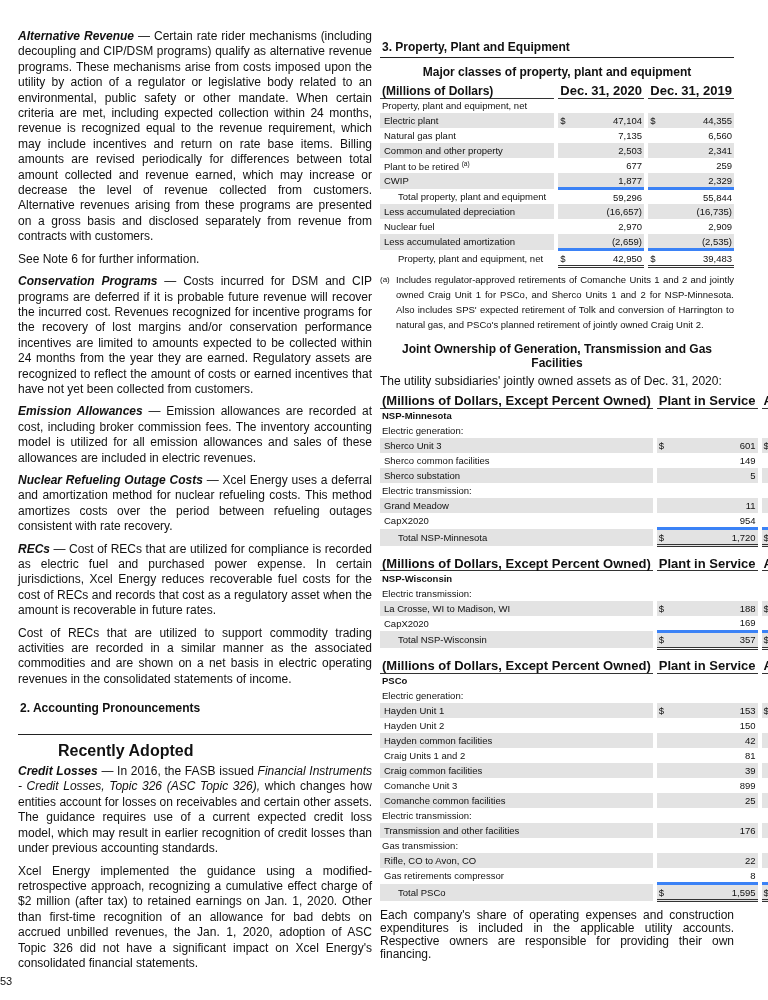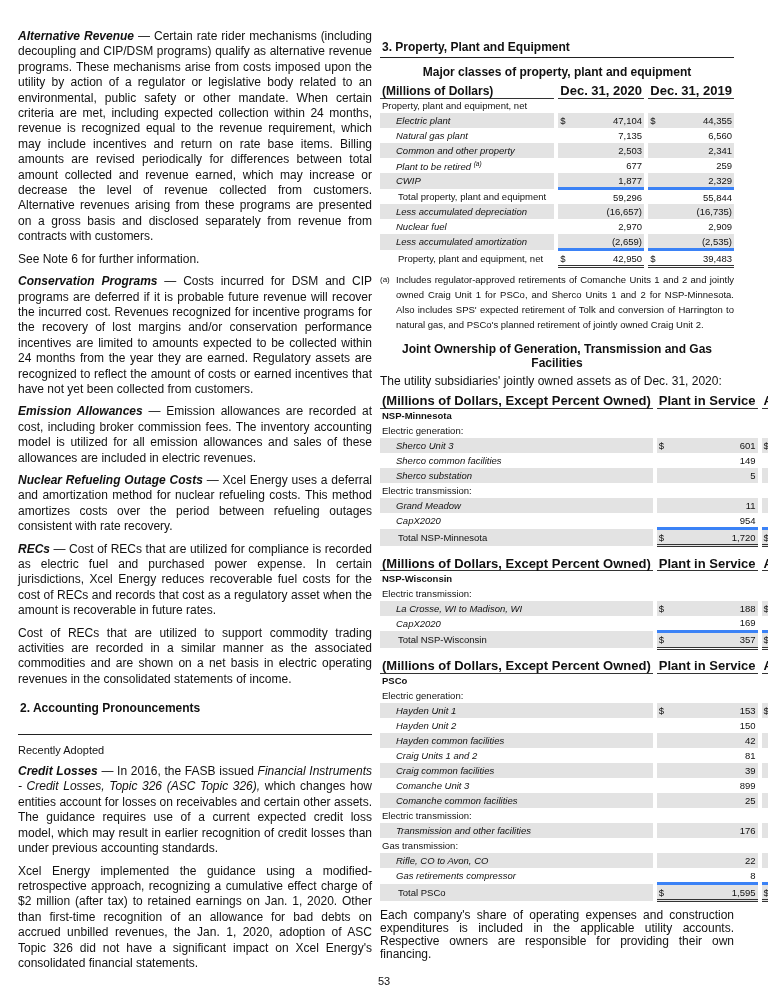--- a/index.html
+++ b/index.html
@@ -1,43 +1,43 @@
 <!DOCTYPE html>
 <html><head>
 <meta charset="utf-8">
 <style>
   * { box-sizing: border-box; margin: 0; padding: 0; }
   body { width: 768px; height: 1000px; background: #fff; color: #111; font-family: "Liberation Sans", sans-serif; position: relative; overflow: hidden; }
   .col-left { position: absolute; left: 18px; top: 29px; width: 354px; font-size: 12px; line-height: 15.4px; }
   .col-left p { text-align: justify; margin-bottom: 7px; }
   .col-left b.lead { font-weight: bold; font-style: italic; }
   .sec-title { font-weight: bold; font-size: 12px; border-bottom: 1.5px solid #222; padding: 4px 0 17px 2px; margin-top: 10px; margin-bottom: 8px; }
-  .sub-title { font-weight: normal; font-size: 11px; margin-bottom: 6px; }
+  .sub-title { font-weight: bold; font-size: 16px; margin-bottom: 6px; margin-left: 40px; }
   .col-right { position: absolute; left: 380px; top: 30px; width: 354px; font-size: 12px; margin-top: 8px; }
   .r-sec { font-weight: bold; font-size: 12px; border-bottom: 1.5px solid #222; padding: 2px 0 3px 2px; }
   .r-sub { font-weight: bold; font-size: 12px; margin: 7px 0 4px 0; text-align: center; }
   table { border-collapse: collapse; width: 100%; font-size: 9.5px; }
   td, th { padding: 1.5px 2px; height: 15px; white-space: nowrap; }
   tr.g td { background: #e3e3e3; }
   th { font-weight: bold; vertical-align: bottom; text-align: center; font-size: 13px; line-height: 10px; }
   th.l { text-align: left; }
   .hl { border-bottom: 1.5px solid #333; }
   .num { text-align: right; }
   .dol { text-align: left; width: 10px; }
-  .ind1 { padding-left: 16px; font-style: italic; }
+  .ind1 { padding-left: 4px; }
   .ind2 { padding-left: 18px; }
   .bold { font-weight: bold; }
   .ul { border-bottom: 3px solid #3b82f6; text-align: right; }
   .dl { border-bottom: 3px double #333; }
   .gap { width: 6px; background: #fff !important; }
   .fn { display: flex; font-size: 9.5px; line-height: 15px; margin-top: 4px; text-align: justify; }
   .fn .mk { width: 16px; flex: none; font-size: 8px; }
   .intro { font-size: 12px; margin-bottom: 5px; }
   .pbar { font-size: 12px; line-height: 13px; text-align: justify; margin-top: 7px; }
-  .pageno { position: absolute; left: 0; width: 768px; top: 975px; text-align: center; font-size: 11px; }
+  .pageno { position: absolute; left: 0; width: 768px; top: 975px; font-size: 11px; }
   sup { font-size: 6.5px; }
   .spacer td { height: 10px; background: #fff; }
 </style>
 </head>
 <body>
 
 <div class="col-left">
   <p><b class="lead">Alternative Revenue</b><span> — Certain rate rider mechanisms (including decoupling and CIP/DSM programs) qualify as alternative revenue programs. These mechanisms arise from costs imposed upon the utility by action of a regulator or legislative body related to an environmental, public safety or other mandate. When certain criteria are met, including expected collection within 24 months, revenue is recognized equal to the revenue requirement, which may include incentives and return on rate base items. Billing amounts are revised periodically for differences between total amount collected and revenue earned, which may increase or decrease the level of revenue collected from customers. Alternative revenues arising from these programs are presented on a gross basis and disclosed separately from revenue from contracts with customers.</span></p>
   <p><span>See Note 6 for further information.</span></p>
   <p><b class="lead">Conservation Programs</b><span> — Costs incurred for DSM and CIP programs are deferred if it is probable future revenue will recover the incurred cost. Revenues recognized for incentive programs for the recovery of lost margins and/or conservation performance incentives are limited to amounts expected to be collected within 24 months from the year they are earned. Regulatory assets are recognized to reflect the amount of costs or earned incentives that have not yet been collected from customers.</span></p>

